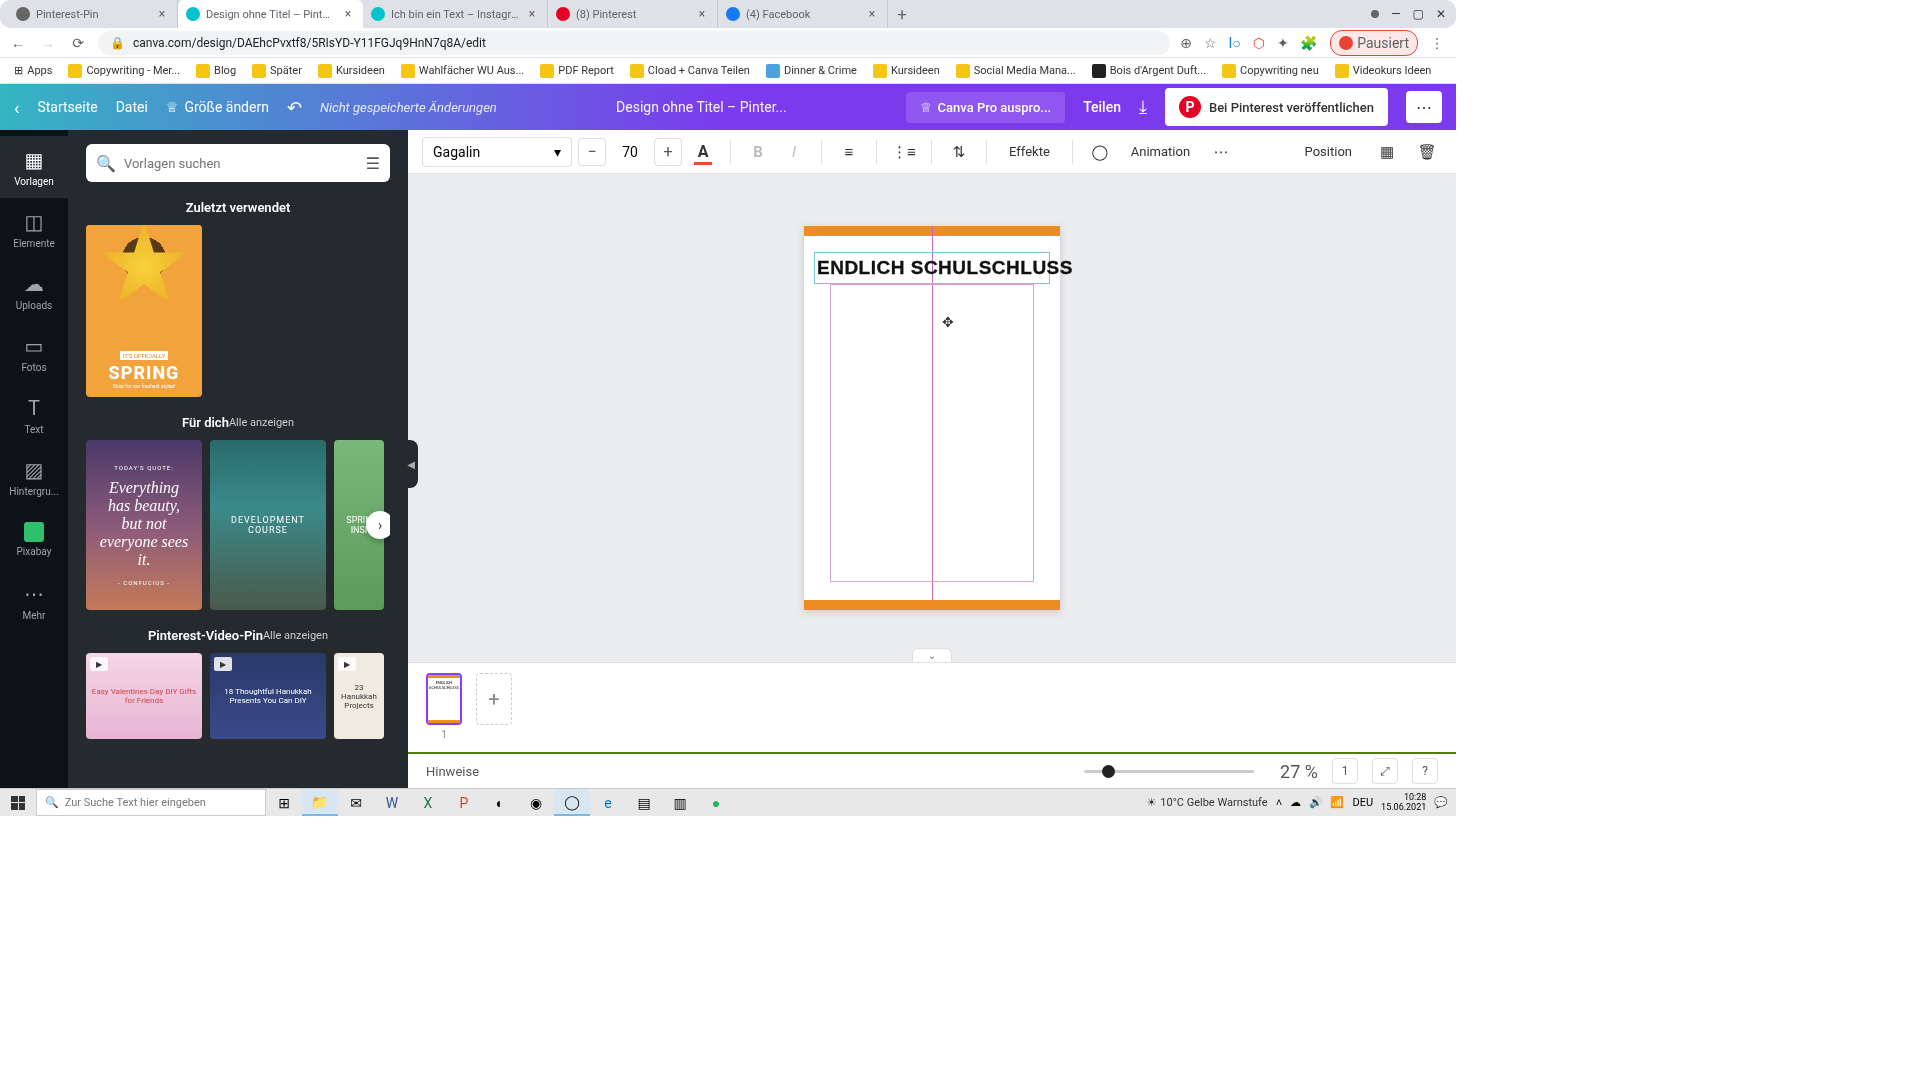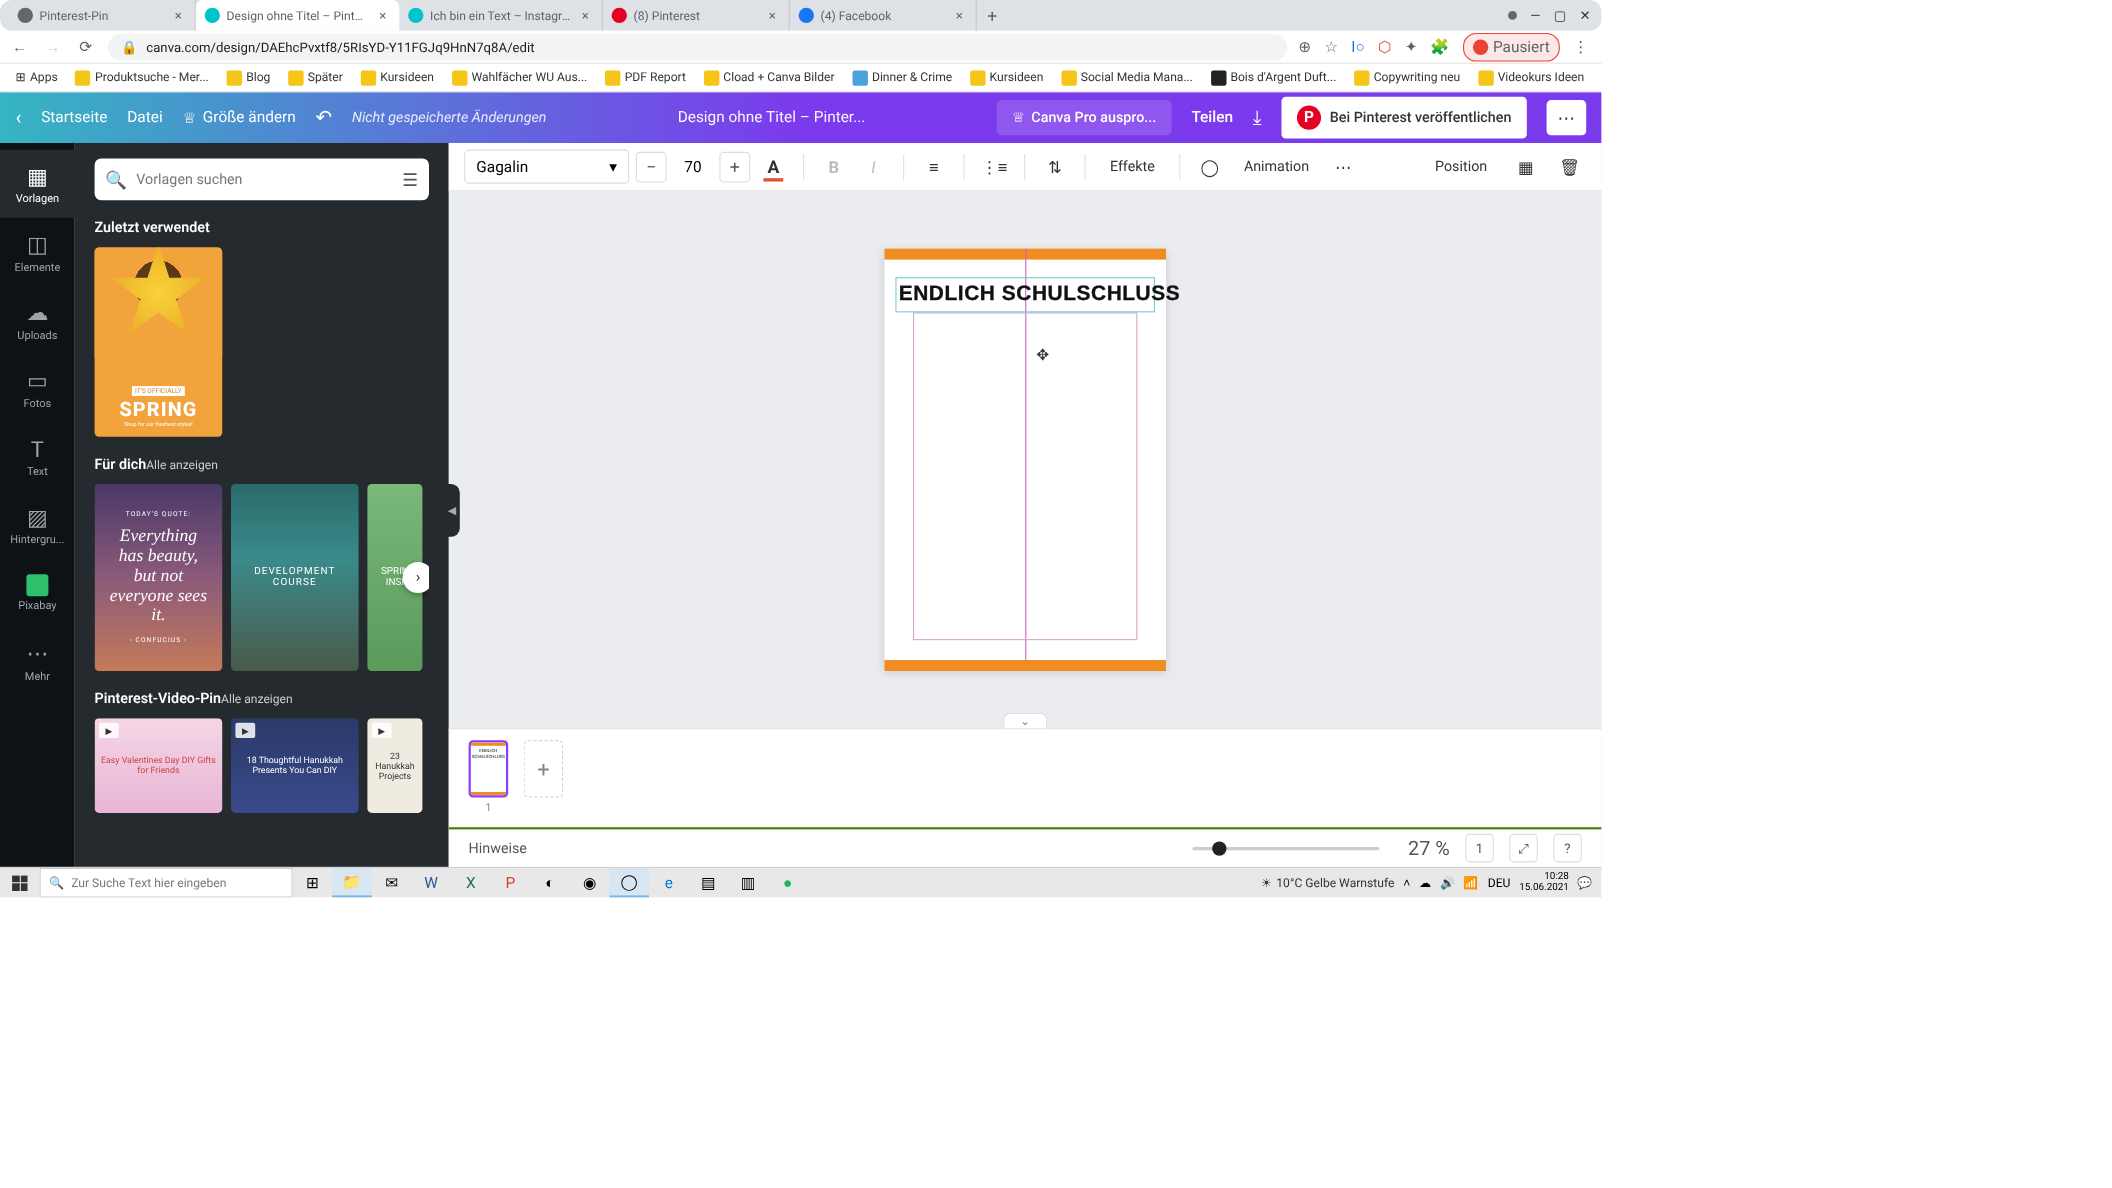--- a/index.html
+++ b/index.html
@@ -46,21 +46,21 @@
 .rail-item { display: flex; flex-direction: column; align-items: center; justify-content: center; height: 62px; color: #a0a4a8; font-size: 10px; gap: 4px; cursor: pointer; }
 .rail-item.active { background: #252a2e; color: #fff; }
 .rail-item .ri-icon { font-size: 20px; }
 .rail-pix { width: 20px; height: 20px; background: #2ec06c; border-radius: 3px; }
 
 .side-panel { width: 340px; background: #252a2e; color: #fff; display: flex; flex-direction: column; padding: 14px 18px; overflow-y: auto; }
 .search-box { background: #fff; border-radius: 6px; height: 38px; display: flex; align-items: center; padding: 0 10px; gap: 8px; }
 .search-box input { border: none; outline: none; flex: 1; font-size: 13px; color: #333; background: transparent; }
 .search-filter { font-size: 16px; color: #555; cursor: pointer; }
 
-.section-title { font-size: 13px; font-weight: 600; margin-top: 18px; margin-bottom: 10px; display: flex; justify-content: flex-start; align-items: center; }
+.section-title { font-size: 13px; font-weight: 600; margin-top: 18px; margin-bottom: 10px; display: flex; justify-content: center; align-items: center; }
 .section-title .see-all { font-size: 11px; font-weight: 400; color: #ccc; cursor: pointer; }
 
 .thumb-row { display: flex; gap: 8px; position: relative; }
 .thumb { border-radius: 4px; background: #444; background-size: cover; cursor: pointer; }
 .thumb-recent { width: 116px; height: 172px; background: linear-gradient(#f7b733, #f7b733 60%, #fc4a1a); display: flex; flex-direction: column; justify-content: flex-end; padding: 8px; }
 .thumb-recent .sp-label { background: #fff; color: #d8852a; font-size: 6px; padding: 1px 3px; text-align: center; }
 .thumb-recent .sp-big { font-weight: 800; font-size: 18px; letter-spacing: 1px; }
 
 .for-you-row { display: flex; gap: 8px; overflow: hidden; position: relative; }
 .fy-thumb { width: 116px; height: 170px; border-radius: 4px; flex-shrink: 0; display: flex; flex-direction: column; align-items: center; justify-content: center; padding: 10px; font-size: 9px; text-align: center; color: #fff; }
@@ -197,21 +197,21 @@
   </div>
 </div>
 
 <div class="bookmarks-bar">
   <div class="bm">
       <span>⊞</span>
       <span>Apps</span>
     </div>
   <div class="bm">
       <span class="bm-icon"></span>
-      <span>Produktsuche - Mer...</span>
+      <span>Copywriting - Mer...</span>
     </div>
   <div class="bm">
       <span class="bm-icon"></span>
       <span>Blog</span>
     </div>
   <div class="bm">
       <span class="bm-icon"></span>
       <span>Später</span>
     </div>
   <div class="bm">
@@ -221,21 +221,21 @@
   <div class="bm">
       <span class="bm-icon"></span>
       <span>Wahlfächer WU Aus...</span>
     </div>
   <div class="bm">
       <span class="bm-icon"></span>
       <span>PDF Report</span>
     </div>
   <div class="bm">
       <span class="bm-icon"></span>
-      <span>Cload + Canva Bilder</span>
+      <span>Cload + Canva Teilen</span>
     </div>
   <div class="bm">
       <span style="width:14px;height:14px;background:#4aa3de;border-radius:2px"></span>
       <span>Dinner &amp; Crime</span>
     </div>
   <div class="bm">
       <span class="bm-icon"></span>
       <span>Kursideen</span>
     </div>
   <div class="bm">

